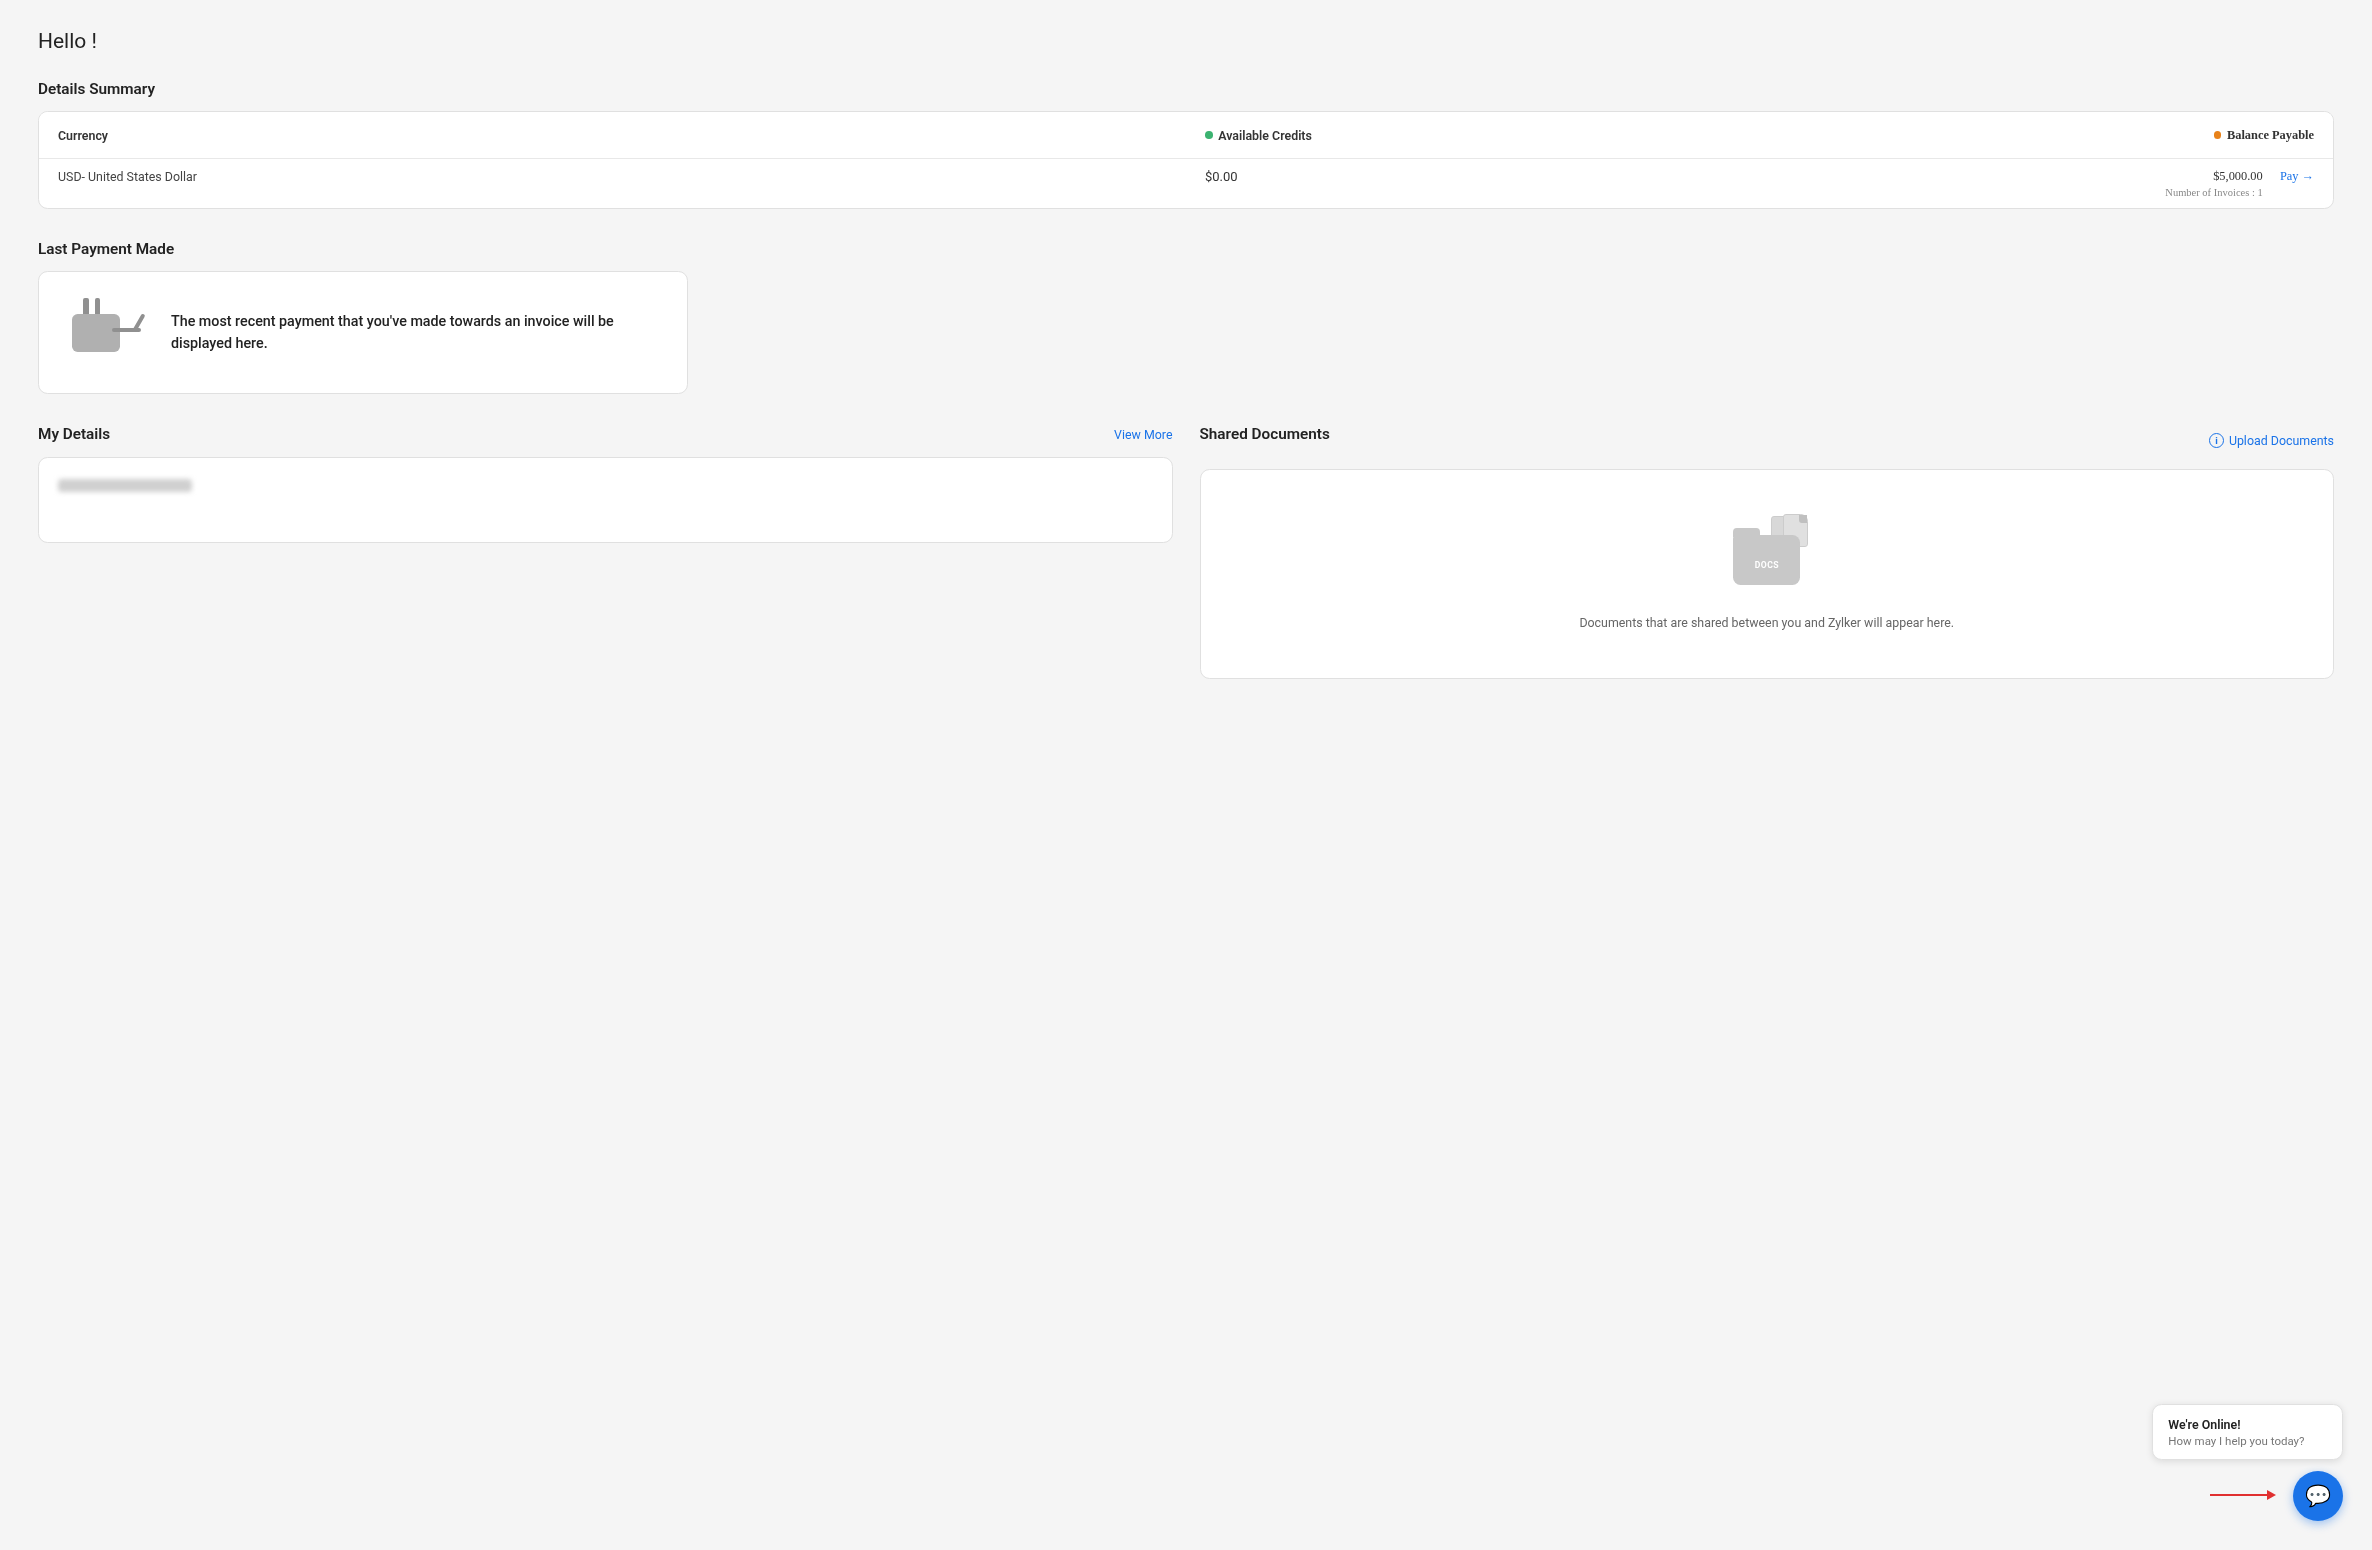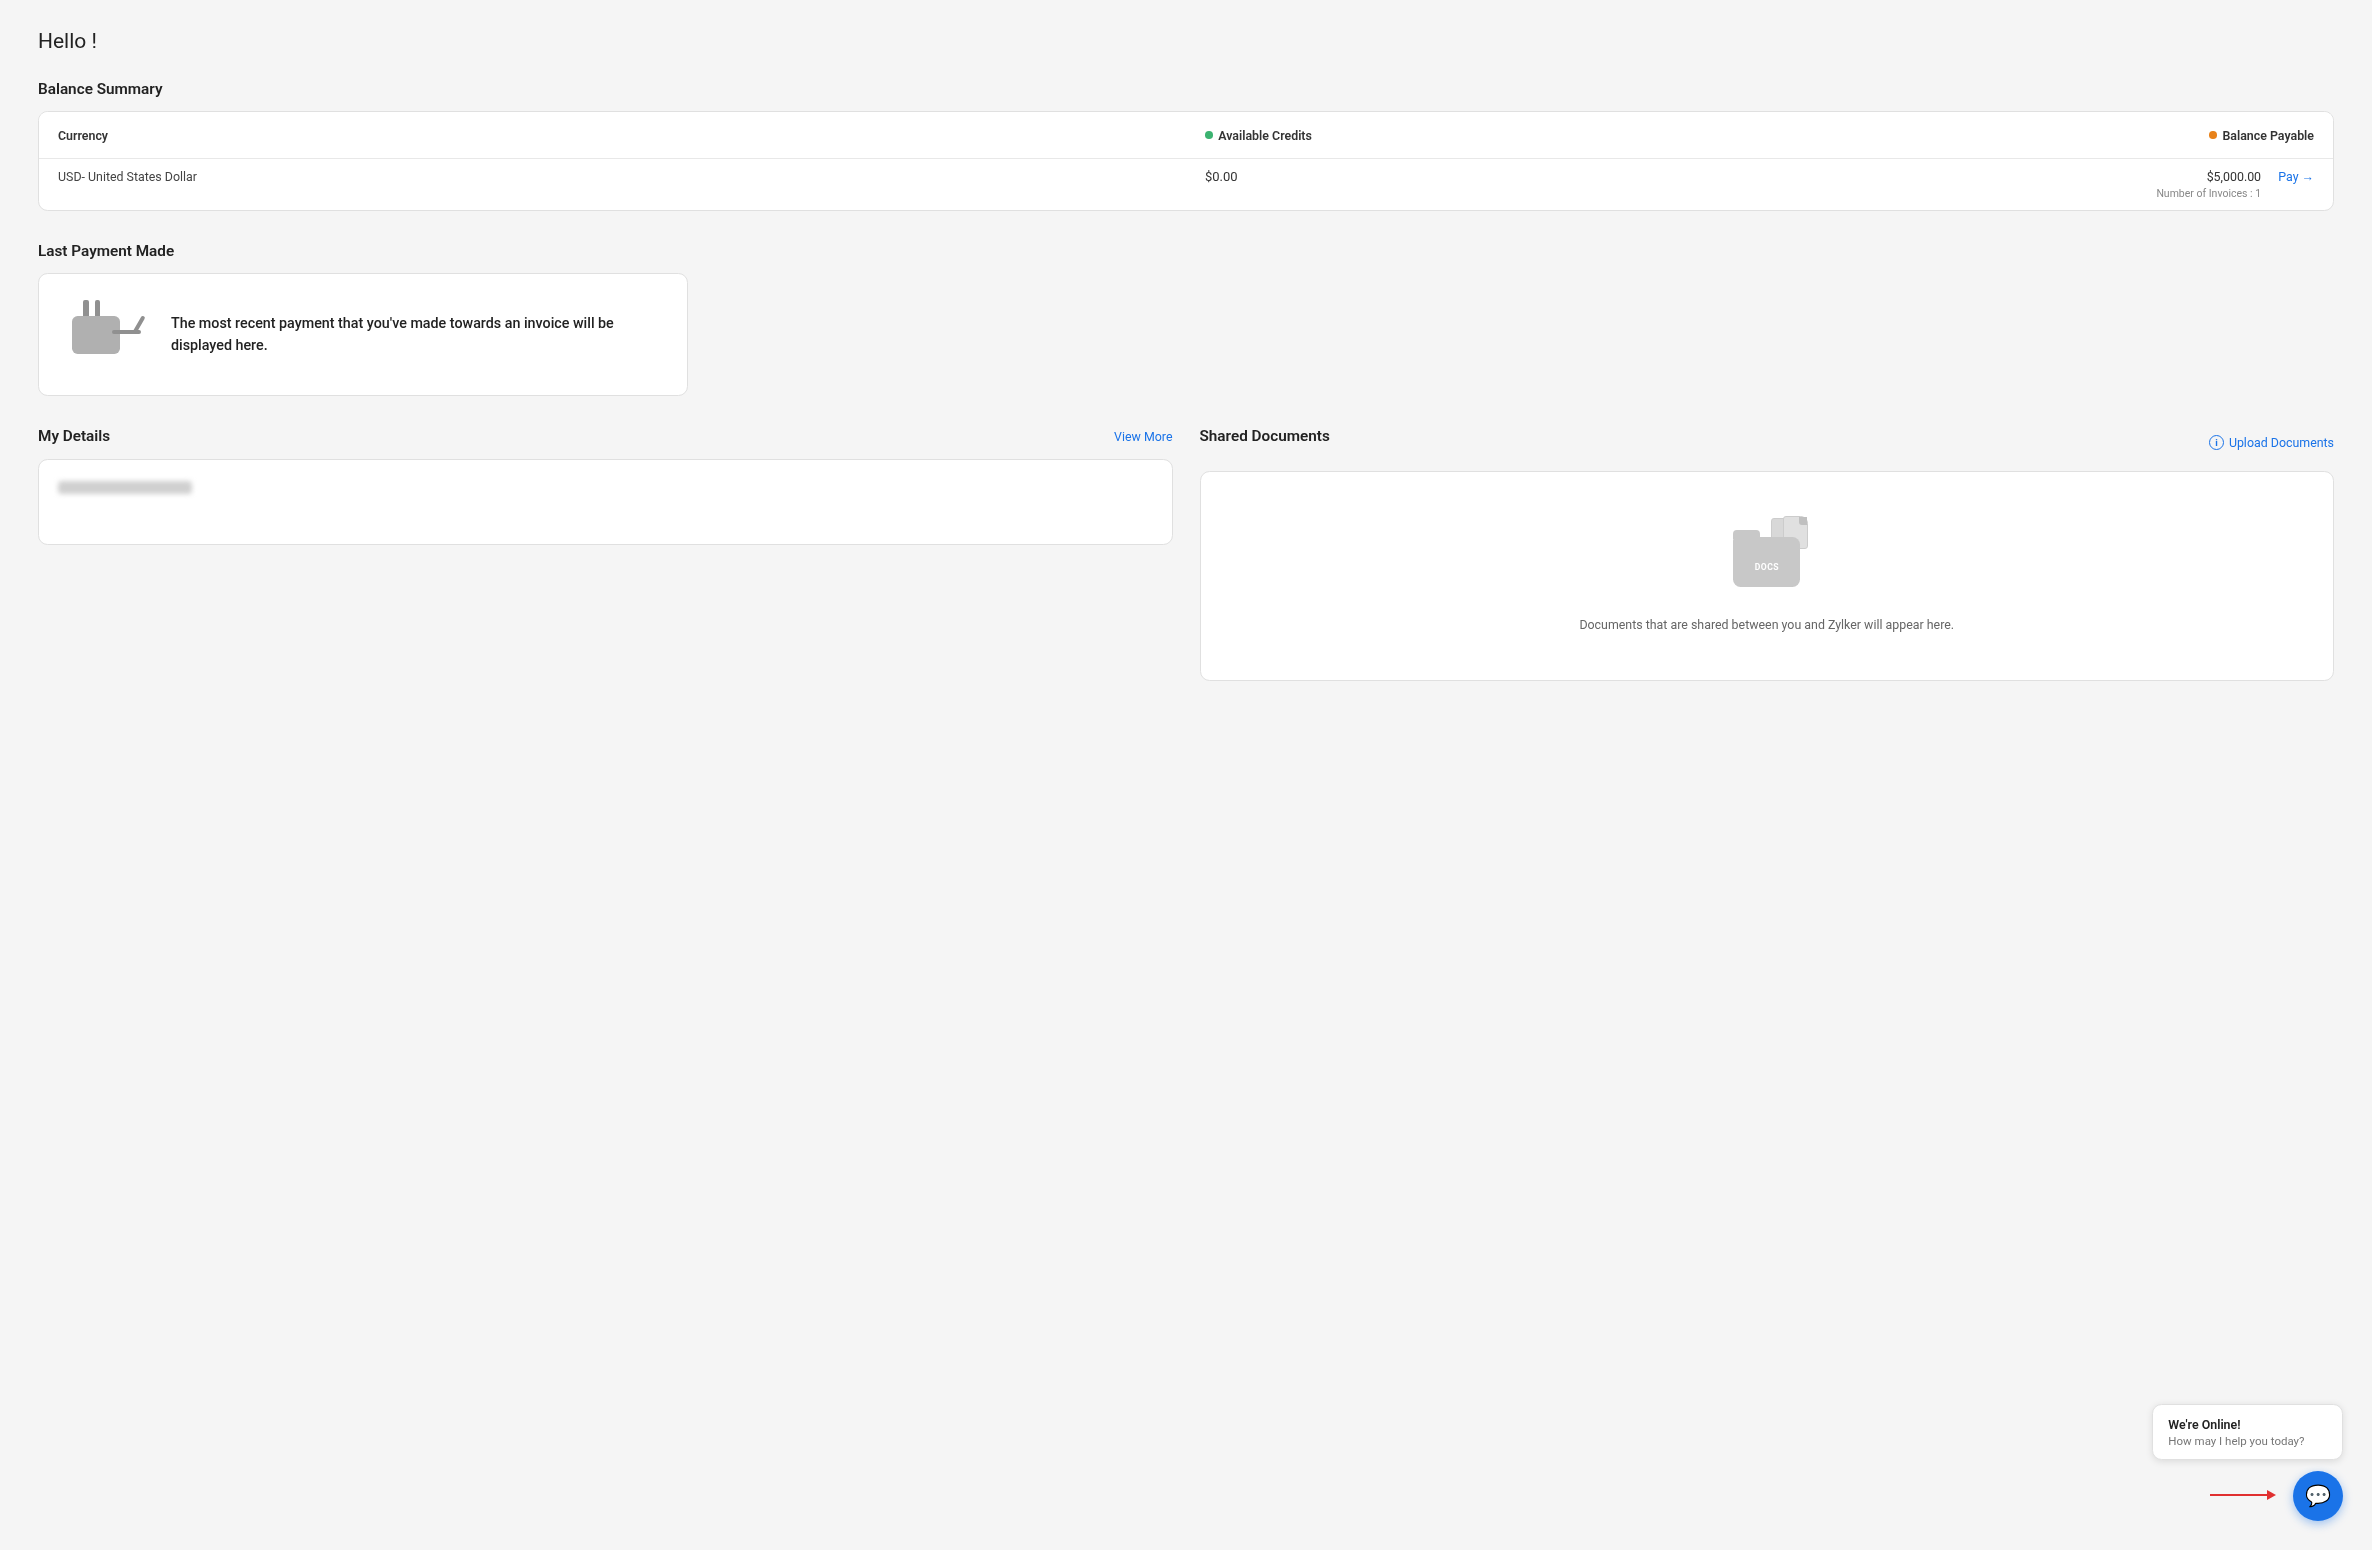--- a/index.html
+++ b/index.html
@@ -48,21 +48,21 @@
       background: #fff;
     }
     .balance-table td {
       padding: 10px 19px;
       font-size: 12.4px;
       color: #444;
       vertical-align: top;
     }
     .col-currency { width: 50%; }
     .col-credits { width: 25%; }
-    .col-payable { width: 25%; text-align: right; }
+    .col-payable { width: 25%; text-align: right; font-family: Liberation Serif, serif; }
     .th-credits { display: flex; align-items: center; gap: 5.7px; }
     .th-payable { display: flex; align-items: center; gap: 5.7px; }
     .dot-green {
       width: 7.6px; height: 7.6px; border-radius: 50%;
       background: #3cb371; display: inline-block; flex-shrink: 0;
     }
     .dot-orange {
       width: 7.6px; height: 7.6px; border-radius: 50%;
       background: #e8821a; display: inline-block; flex-shrink: 0;
     }
@@ -354,21 +354,21 @@
     .th-credits-cell { text-align: left; }
     .th-payable-cell { text-align: right; }
   </style>
 </head>
 <body>
 
 <div class="page-wrapper">
 
   <div class="greeting">Hello !</div>
 
-  <div class="section-title">Balance Summary</div>
+  <div class="section-title">Details Summary</div>
   <div class="balance-card">
     <table class="balance-table">
       <thead>
         <tr>
           <th class="col-currency">
             <span>Currency</span>
           </th>
           <th class="col-credits th-credits-cell">
             <div class="th-credits">
               <span class="dot-green"></span>

